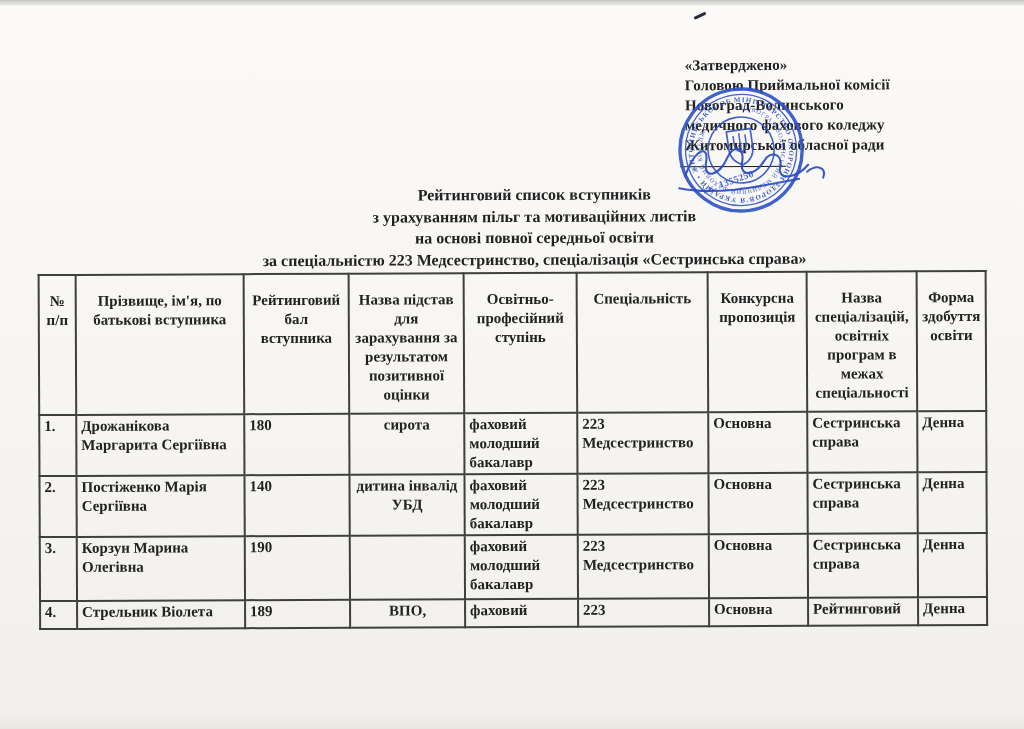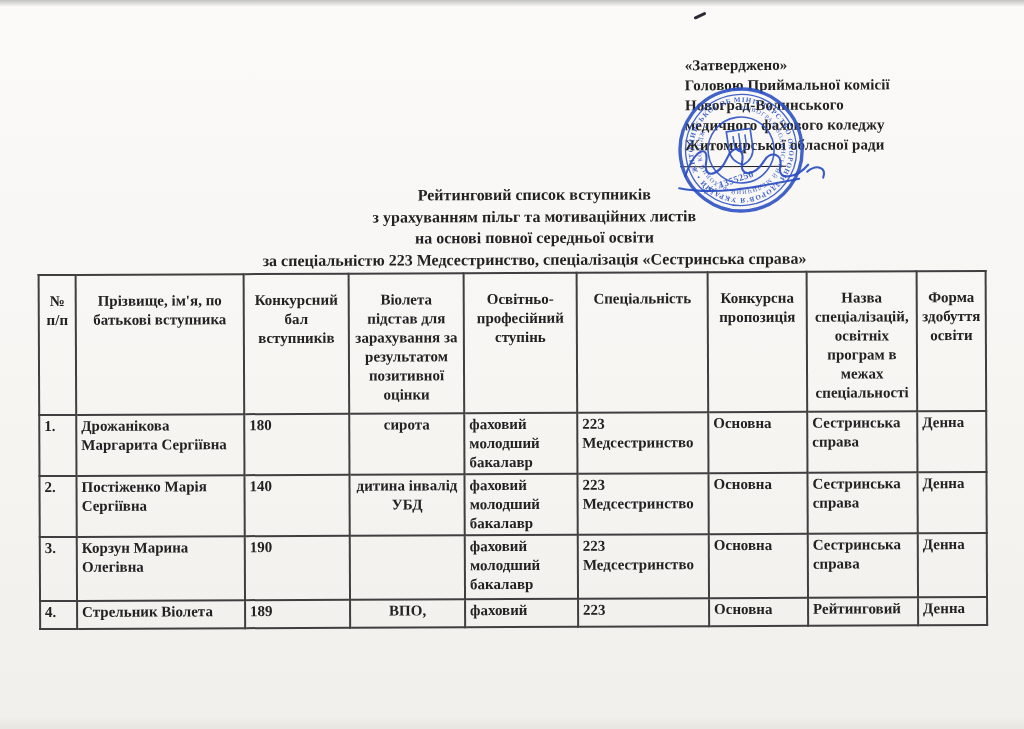--- a/index.html
+++ b/index.html
@@ -111,22 +111,22 @@
           <col style="width:113px">
           <col style="width:131px">
         <col style="width:99px">
           <col style="width:110px">
           <col style="width:69px">
       </colgroup>
       <tbody>
           <tr style="height:140px">
         <th>№ п/п</th>
         <th>Прізвище, ім'я, по батькові вступника</th>
-        <th>Конкурсний бал вступників</th>
-        <th>Віолета підстав для зарахування за результатом позитивної оцінки</th>
+        <th>Рейтинговий бал вступника</th>
+        <th>Назва підстав для зарахування за результатом позитивної оцінки</th>
         <th>Освітньо-професійний ступінь</th>
         <th>Спеціальність</th>
         <th>Конкурсна пропозиція</th>
         <th>Назва спеціалізацій, освітніх програм в межах спеціальності</th>
         <th>Форма здобуття освіти</th>
       </tr>
       <tr style="height:61px">
         <td class="c0">1.</td>
         <td class="c1">Дрожанікова Маргарита Сергіївна</td>
         <td class="c2">180</td>

